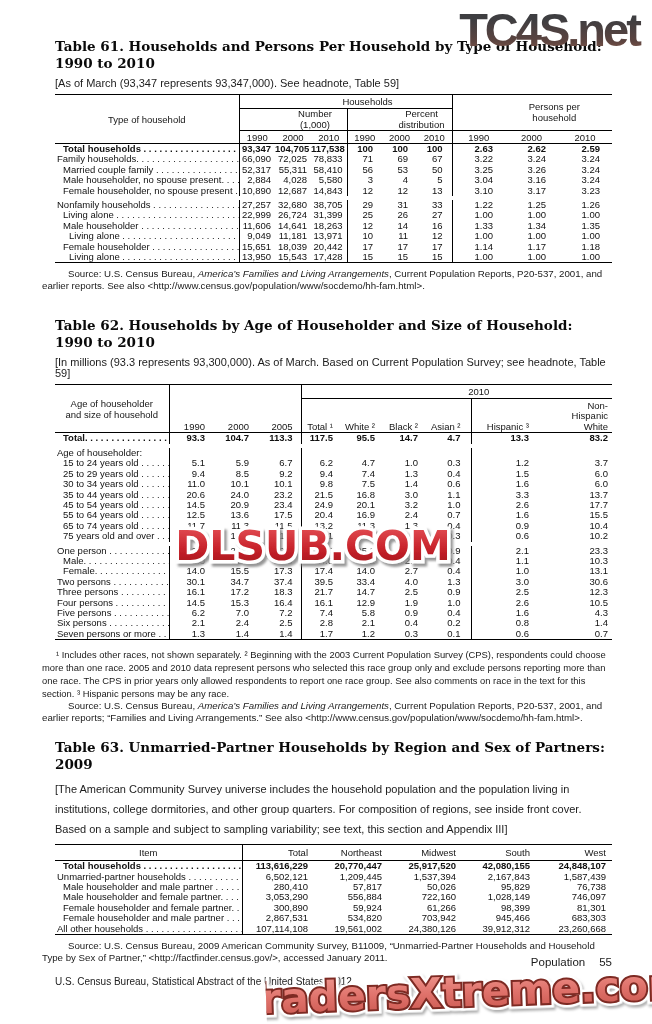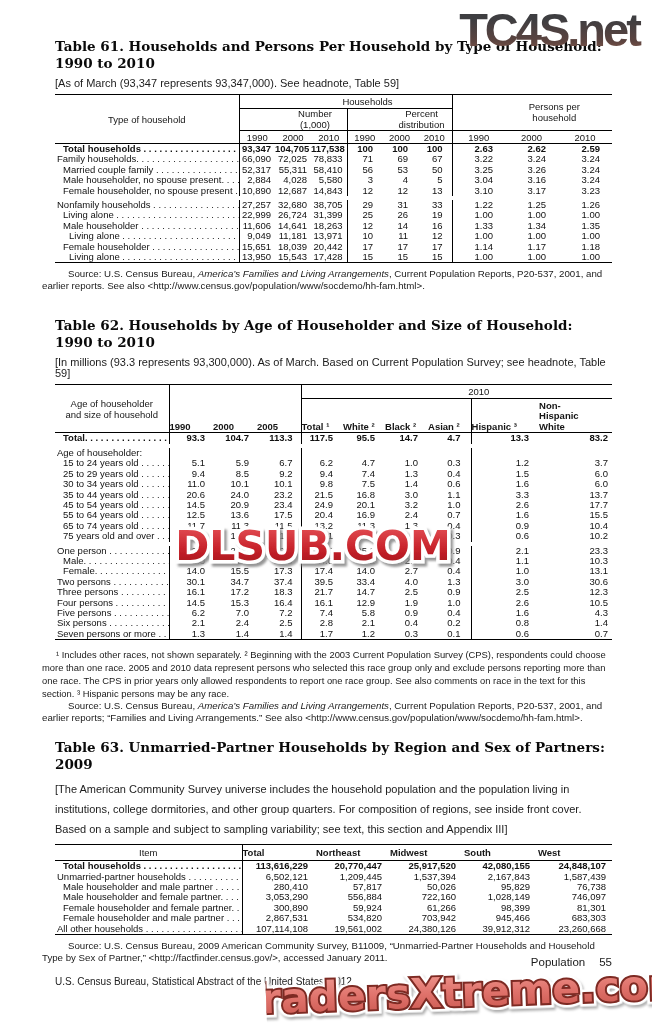--- a/index.html
+++ b/index.html
@@ -7,21 +7,21 @@
   .content{position:absolute;left:55px;top:38px;width:557px;}
   .title{font-family:"DejaVu Serif",serif;font-weight:bold;font-size:13.5px;line-height:17px;color:#0a0a0a;}
   .headnote{font-size:11px;line-height:11px;margin:6px 0 5px 0;color:#1c1c1c;}
   table{border-collapse:collapse;table-layout:fixed;width:557px;font-size:9.5px;color:#111;
         border-top:1.4px solid #000;border-bottom:1.6px solid #000;}
   th{font-weight:normal;font-size:9.5px;padding:0;color:#151515;}
   td{padding:0;}
   tbody{border-top:1.6px solid #000;}
   tbody td{line-height:10.4px;height:10.4px;white-space:nowrap;overflow:hidden;}
   .num{text-align:right;}
-  .num-h{text-align:left;font-weight:bold;}
+  .num-h{text-align:right;}
   .stub{white-space:nowrap;overflow:hidden;}
   .stub-h{border-right:1px solid #000;text-align:center;vertical-align:middle;white-space:pre-line;line-height:11px;}
   .vl{border-left:1px solid #000;}
   .bb{border-bottom:1px solid #000;padding-left:44px;}
   .ctr{text-align:center;}
   .prewrap{white-space:pre-line;line-height:10.5px;}
   .vb th{vertical-align:bottom;}
   tr.gap td{height:4px;}
   tr.b{font-weight:bold;}
   .i0{padding-left:2px;}.i1{padding-left:8px;}.i2{padding-left:14px;}
@@ -168,21 +168,21 @@
               <td class="num pr12">1.25</td>
               <td class="num pr12">1.26</td>
             </tr>
             <tr>
               <td class="stub i1">Living alone . . . . . . . . . . . . . . . . . . . . . . . . . . . . . . . . . . . . .</td>
               <td class="num vl pr4">22,999</td>
               <td class="num pr4">26,724</td>
               <td class="num pr4">31,399</td>
               <td class="num vl pr9">25</td>
               <td class="num pr9">26</td>
-              <td class="num pr9">19</td>
+              <td class="num pr9">27</td>
               <td class="num vl pr12">1.00</td>
               <td class="num pr12">1.00</td>
               <td class="num pr12">1.00</td>
             </tr>
             <tr>
               <td class="stub i1">Male householder . . . . . . . . . . . . . . . . . . . . . . . . . . . . . . . .</td>
               <td class="num vl pr4">11,606</td>
               <td class="num pr4">14,641</td>
               <td class="num pr4">18,263</td>
               <td class="num vl pr9">12</td>

